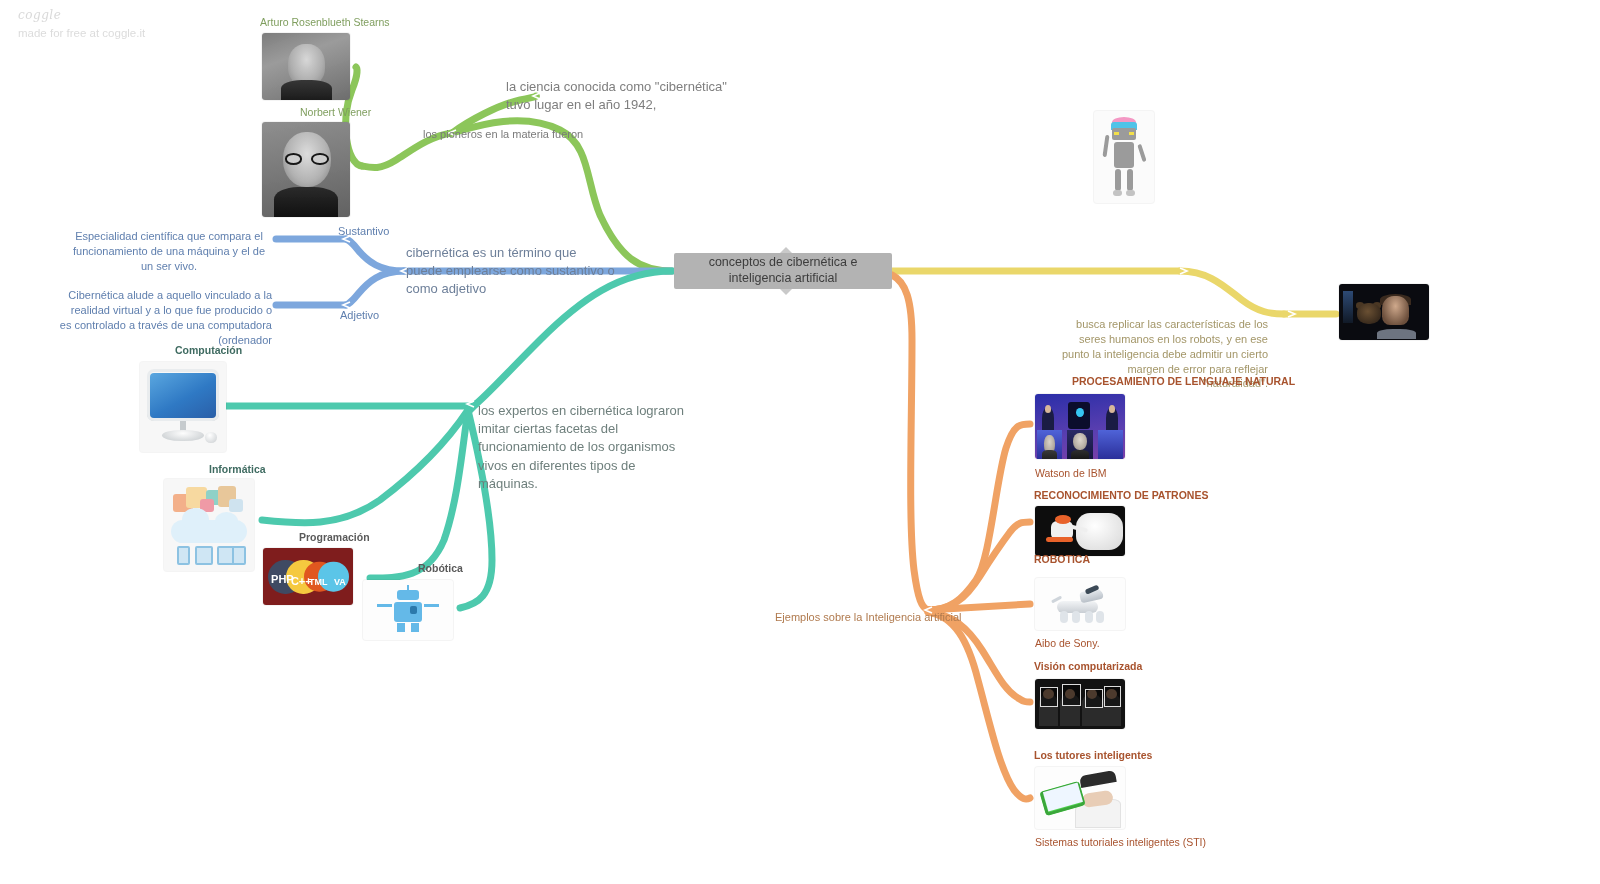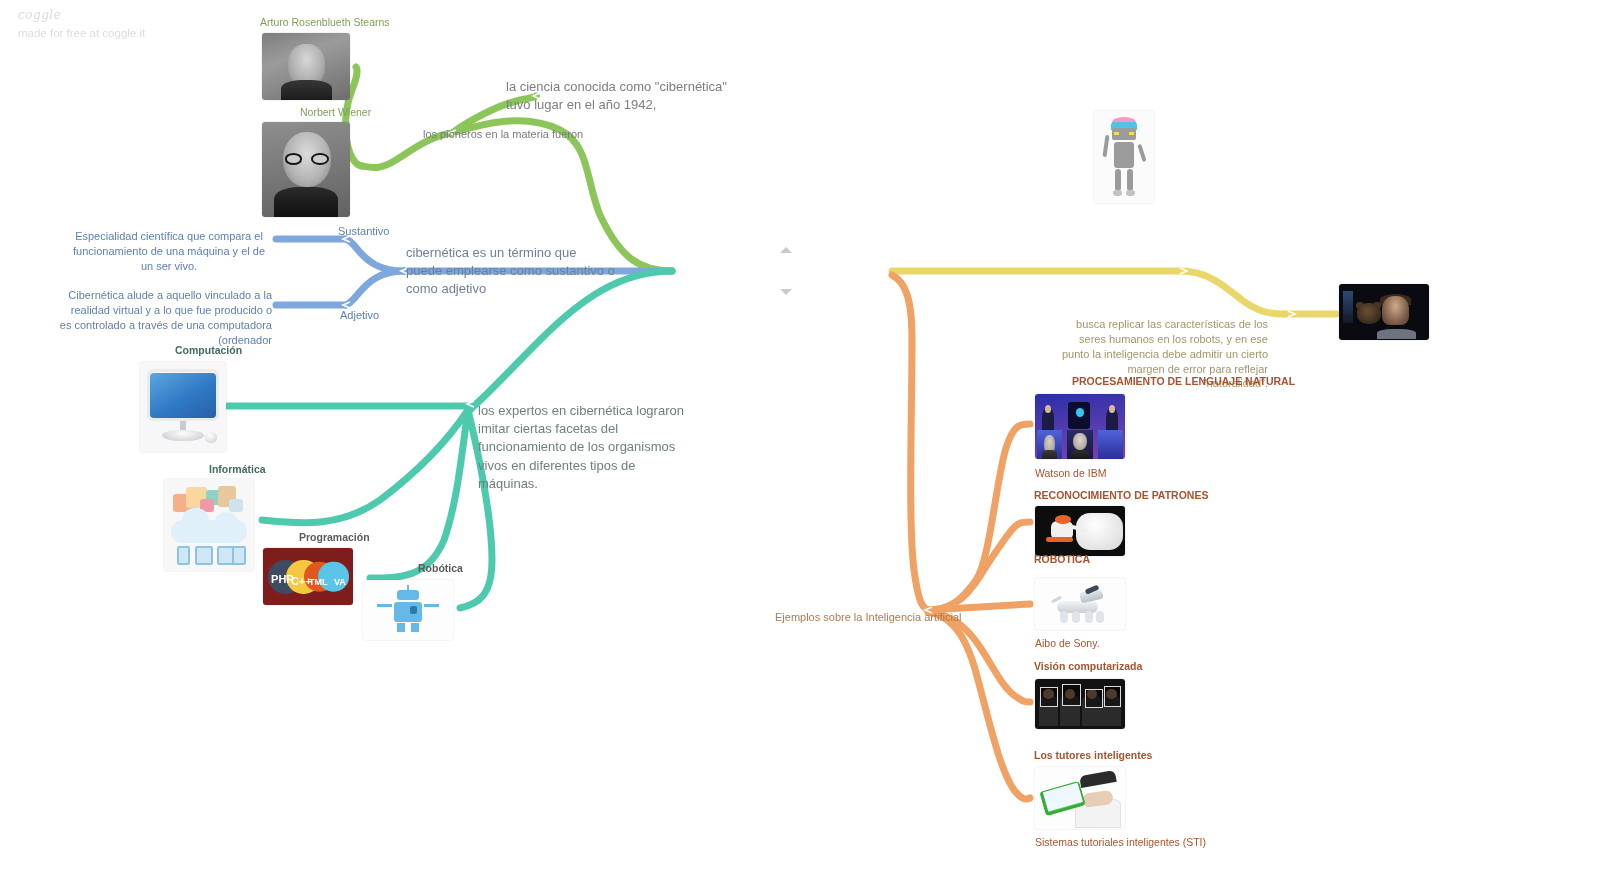--- a/index.html
+++ b/index.html
@@ -230,20 +230,21 @@
     <path d="M932,607 l-7,3 l7,3" stroke="#fff" stroke-width="1.6" fill="none"></path>
   </svg>
 
   <div id="brand">
     <div class="logo">coggle</div>
     <div class="tag">made for free at coggle.it</div>
   </div>
 
   <div class="rootarrow ra-up"></div>
   <div class="rootarrow ra-dn"></div>
+  <div id="root">conceptos de cibernética e inteligencia artificial</div>
 
   <div class="lbl" style="left:423px; top:127px; color:#7a7a7a;">los pioneros en la materia fueron</div>
   <div class="lbl big" style="left:506px; top:78px; width:230px; color:#7e7e7e;">la ciencia conocida como "cibernética" tuvo lugar en el año 1942,</div>
 
   <div class="cap" style="left:260px; top:16px; color:#7f9e5e;">Arturo Rosenblueth Stearns</div>
   <div class="card img p1 bw" style="left:262px; top:33px; width:88px; height:67px;"></div>
 
   <div class="cap" style="left:300px; top:106px; color:#7f9e5e;">Norbert Wiener</div>
   <div class="card img p2 bw" style="left:262px; top:122px; width:88px; height:95px;">
     <span class="glasses">

